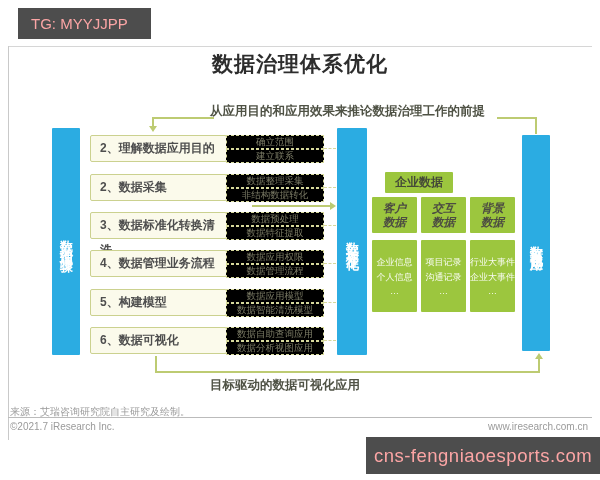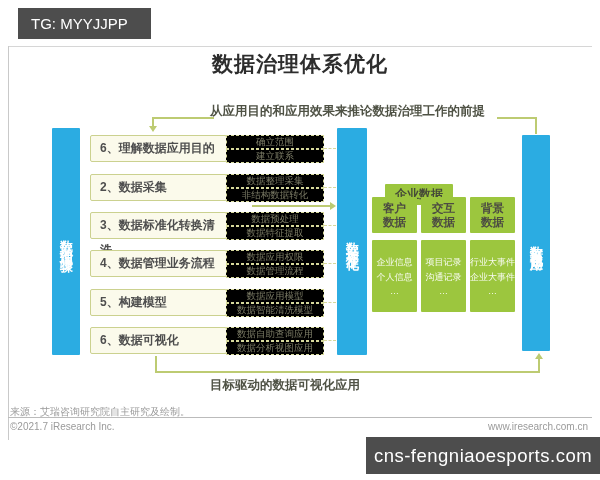--- a/index.html
+++ b/index.html
@@ -1,20 +1,20 @@
 <!DOCTYPE html>
 <html><head>
 <meta charset="utf-8">
 <style>
   html,body{margin:0;padding:0;background:#ffffff;}
   body{font-family:"Liberation Sans","DejaVu Sans",sans-serif;}
   #stage{position:relative;width:600px;height:480px;background:#ffffff;overflow:hidden;}
 
   
-  .wm{position:absolute;background:#4d4d4d;color:#ffffff;display:flex;align-items:center;text-align:center;}
+  .wm{position:absolute;background:#4d4d4d;color:#fca5a5;display:flex;align-items:center;text-align:center;}
   #wm-top{left:18px;top:8px;width:120px;height:31px;font-size:15px;padding-left:13px;}
   #wm-bottom{left:366px;top:437px;width:234px;height:37px;font-size:18.5px;justify-content:center;letter-spacing:.5px;}
 
   
   .frame-line{position:absolute;background:#c9c9c9;}
   #frame-top{left:8px;top:46px;width:584px;height:1px;background:#d6d6d6;}
   #frame-left{left:8px;top:46px;width:1px;height:394px;}
   #footer-rule{left:8px;top:417px;width:584px;height:1px;background:#bbbbbb;}
 
   #title{position:absolute;left:0;top:50px;width:600px;text-align:center;font-size:21px;font-weight:bold;color:#2d2d2d;letter-spacing:1px;}
@@ -43,24 +43,24 @@
   .step-box{position:absolute;left:90px;width:126px;height:25px;background:#fbfaeb;border:1px solid #cbd18f;
             border-radius:2px;font-size:12px;font-weight:600;color:#4e4e4e;line-height:25px;padding-left:9px;box-sizing:content-box;}
   .sub-box{position:absolute;left:226px;width:96px;height:12px;background:#000000;border:1px dashed #d6d89b;
            font-size:9.5px;color:#7c7c66;text-align:center;line-height:12px;}
   .sub-a{top:0;}
   .sub-b{top:14px;}
   .sub-connector{position:absolute;left:324px;top:13px;width:12px;border-top:1px dashed #d6d89b;}
 
   
   .green-box{background:#9cc63e;border-radius:1px;}
-  #ent-header{position:absolute;left:385px;top:184px;width:68px;height:21px;font-size:12px;font-weight:bold;
+  #ent-header{position:absolute;left:385px;top:172px;width:68px;height:21px;font-size:12px;font-weight:bold;
               color:#454a38;text-align:center;line-height:21px;}
   .ent-col-title{position:absolute;top:197px;width:45px;height:36px;font-size:11.5px;font-weight:bold;color:#4c4c42;
-                 display:flex;align-items:center;justify-content:center;text-align:center;line-height:1.25;padding:0 8px;box-sizing:border-box;}
+                 display:flex;align-items:center;justify-content:center;text-align:center;line-height:1.25;padding:0 8px;box-sizing:border-box;font-style:italic;}
   .ent-col-body{position:absolute;top:240px;width:45px;height:72px;font-size:9px;color:rgba(255,255,255,.93);
                 display:flex;flex-direction:column;align-items:center;justify-content:center;gap:2px;text-align:center;}
   .col-x0{left:372px;} .col-x1{left:421px;} .col-x2{left:470px;}
 
   
   .footnote{position:absolute;font-size:10px;color:#9a9a9a;}
   #src{left:10px;top:405px;}
   #copyright{left:10px;top:421px;}
   #website{top:421px;right:12px;text-align:right;}
 </style>
@@ -81,21 +81,21 @@
   <div class="oline" style="left:152px;top:117px;width:2px;height:9px;"></div>
   <div class="arrow arrow-down" style="left:149px;top:126px;"></div>
   <div class="oline" style="left:497px;top:117px;width:40px;height:2px;"></div>
   <div class="oline" style="left:535px;top:117px;width:2px;height:17px;"></div>
 
   <div class="vbar" id="bar-left">数据治理步骤</div>
   <div class="vbar" id="bar-middle">数据标准化</div>
   <div class="vbar" id="bar-right">数据可视化应用</div>
 
   <div class="step-row" style="top:135px;">
-    <div class="step-box">6、理解数据应用目的</div>
+    <div class="step-box">2、理解数据应用目的</div>
     <div class="sub-box sub-a">确立范围</div>
     <div class="sub-box sub-b">建立联系</div>
     <div class="sub-connector"></div>
   </div>
   <div class="step-row" style="top:174px;">
     <div class="step-box">2、数据采集</div>
     <div class="sub-box sub-a">数据整理采集</div>
     <div class="sub-box sub-b">非结构数据转化</div>
     <div class="sub-connector"></div>
   </div>

